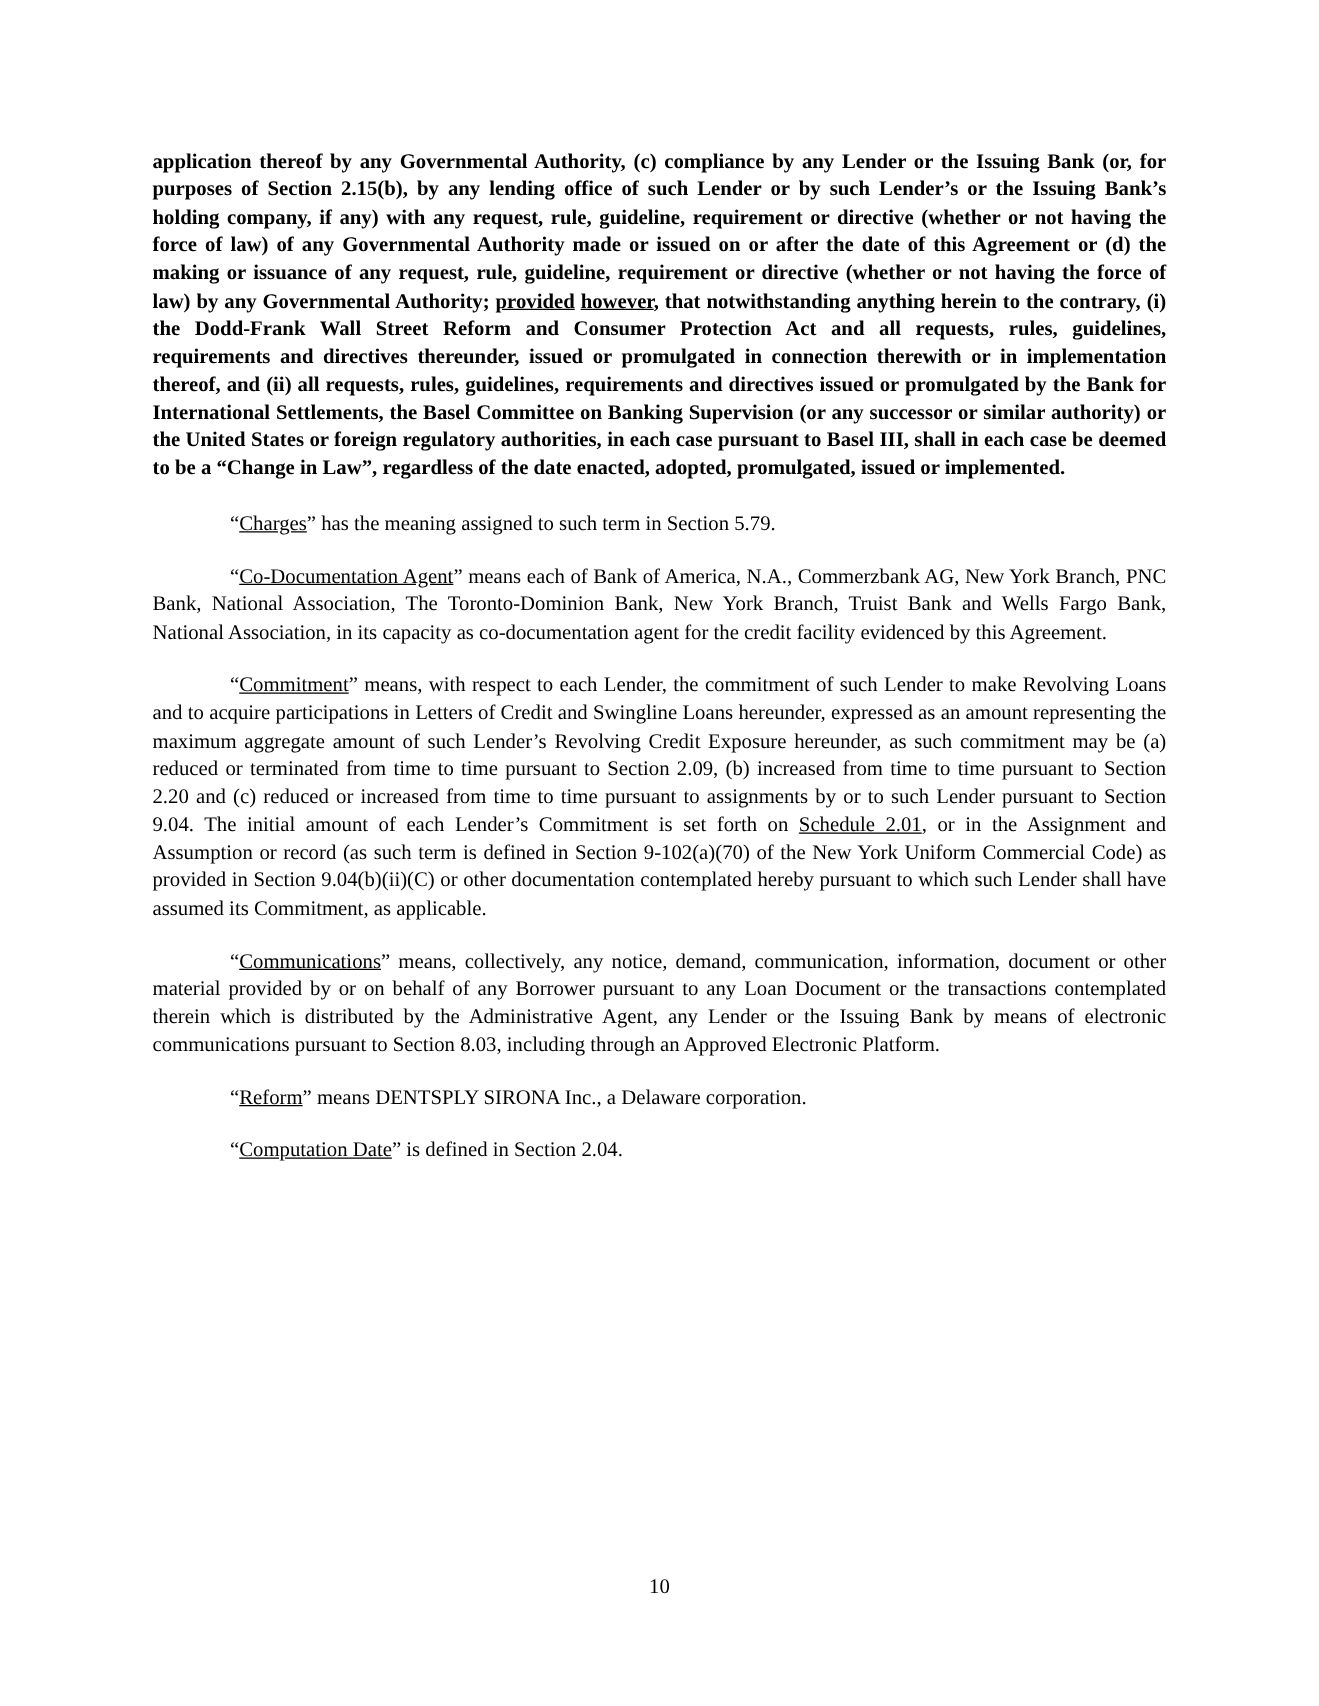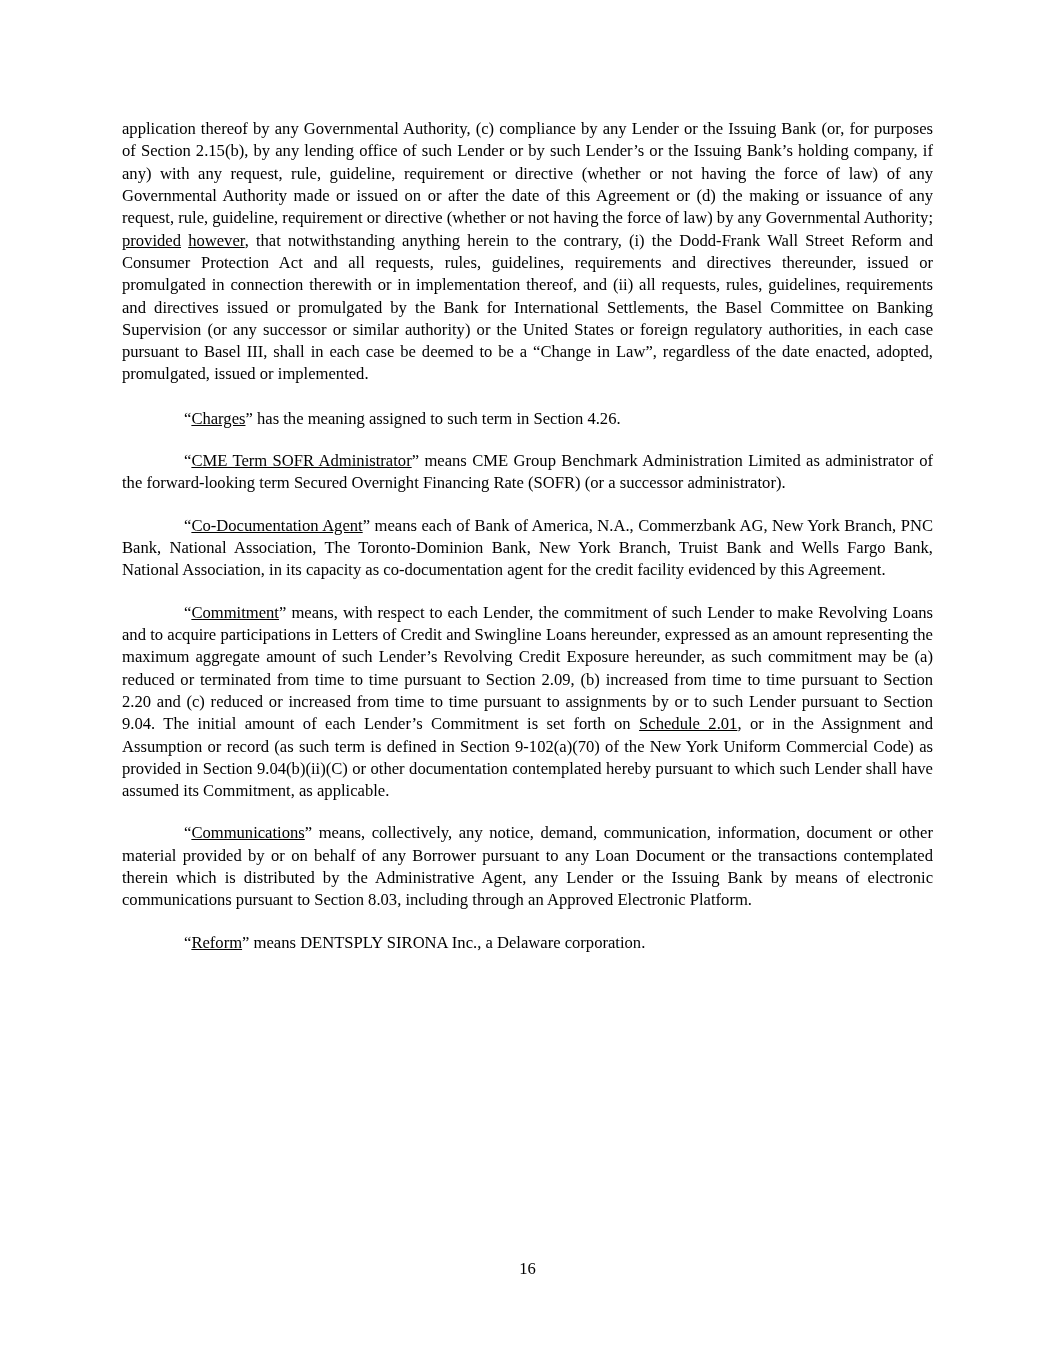--- a/index.html
+++ b/index.html
@@ -22,20 +22,21 @@
     line-height: 1.345;
     text-align: justify;
     text-justify: inter-word;
   }
   .para {
     margin: 0 0 20px 0;
     text-align: justify;
   }
   .para.first {
     margin-bottom: 22px;
+    font-weight: bold;
   }
   .para.indent {
     text-indent: 62px;
   }
   .u {
     text-decoration: underline;
   }
   .page-number {
     position: absolute;
     bottom: 86px;
@@ -45,21 +46,21 @@
     font-size: 16.6px;
     font-family: "Liberation Serif", serif;
   }
 </style>
 </head>
 <body>
 
 <div class="page">
   <div class="body-text" id="doc-body">
       <div class="para first"><span>application thereof by any Governmental Authority, (c) compliance by any Lender or the Issuing Bank (or, for purposes of Section 2.15(b), by any lending office of such Lender or by such Lender’s or the Issuing Bank’s holding company, if any) with any request, rule, guideline, requirement or directive (whether or not having the force of law) of any Governmental Authority made or issued on or after the date of this Agreement or (d) the making or issuance of any request, rule, guideline, requirement or directive (whether or not having the force of law) by any Governmental Authority; </span><span class="u">provided</span><span> </span><span class="u">however</span><span>, that notwithstanding anything herein to the contrary, (i) the Dodd-Frank Wall Street Reform and Consumer Protection Act and all requests, rules, guidelines, requirements and directives thereunder, issued or promulgated in connection therewith or in implementation thereof, and (ii) all requests, rules, guidelines, requirements and directives issued or promulgated by the Bank for International Settlements, the Basel Committee on Banking Supervision (or any successor or similar authority) or the United States or foreign regulatory authorities, in each case pursuant to Basel III, shall in each case be deemed to be a “Change in Law”, regardless of the date enacted, adopted, promulgated, issued or implemented.</span></div>
-      <div class="para indent"><span>“</span><span class="u">Charges</span><span>” has the meaning assigned to such term in Section 4.26.</span></div>
-      <div class="para indent"><span>“</span><span class="u">CME Term SOFR Administrator</span><span>” means CME Group Benchmark Administration Limited as administrator of the forward-looking term Secured Overnight Financing Rate (SOFR) (or a successor administrator).</span></div>
+      <div class="para indent"><span>“</span><span class="u">Charges</span><span>” has the meaning assigned to such term in Section 5.79.</span></div>
       <div class="para indent"><span>“</span><span class="u">Co-Documentation Agent</span><span>” means each of Bank of America, N.A., Commerzbank AG, New York Branch, PNC Bank, National Association, The Toronto-Dominion Bank, New York Branch, Truist Bank and Wells Fargo Bank, National Association, in its capacity as co-documentation agent for the credit facility evidenced by this Agreement.</span></div>
       <div class="para indent"><span>“</span><span class="u">Commitment</span><span>” means, with respect to each Lender, the commitment of such Lender to make Revolving Loans and to acquire participations in Letters of Credit and Swingline Loans hereunder, expressed as an amount representing the maximum aggregate amount of such Lender’s Revolving Credit Exposure hereunder, as such commitment may be (a) reduced or terminated from time to time pursuant to Section 2.09, (b) increased from time to time pursuant to Section 2.20 and (c) reduced or increased from time to time pursuant to assignments by or to such Lender pursuant to Section 9.04.  The initial amount of each Lender’s Commitment is set forth on </span><span class="u">Schedule 2.01</span><span>, or in the Assignment and Assumption or record (as such term is defined in Section 9-102(a)(70) of the New York Uniform Commercial Code) as provided in Section 9.04(b)(ii)(C) or other documentation contemplated hereby pursuant to which such Lender shall have assumed its Commitment, as applicable.</span></div>
       <div class="para indent"><span>“</span><span class="u">Communications</span><span>” means, collectively, any notice, demand, communication, information, document or other material provided by or on behalf of any Borrower pursuant to any Loan Document or the transactions contemplated therein which is distributed by the Administrative Agent, any Lender or the Issuing Bank by means of electronic communications pursuant to Section 8.03, including through an Approved Electronic Platform.</span></div>
       <div class="para indent"><span>“</span><span class="u">Reform</span><span>” means DENTSPLY SIRONA Inc., a Delaware corporation.</span></div>
+      <div class="para indent"><span>“</span><span class="u">Computation Date</span><span>” is defined in Section 2.04.</span></div>
     </div>
-  <div class="page-number">16</div>
+  <div class="page-number">10</div>
 </div>
 
 </body></html>

